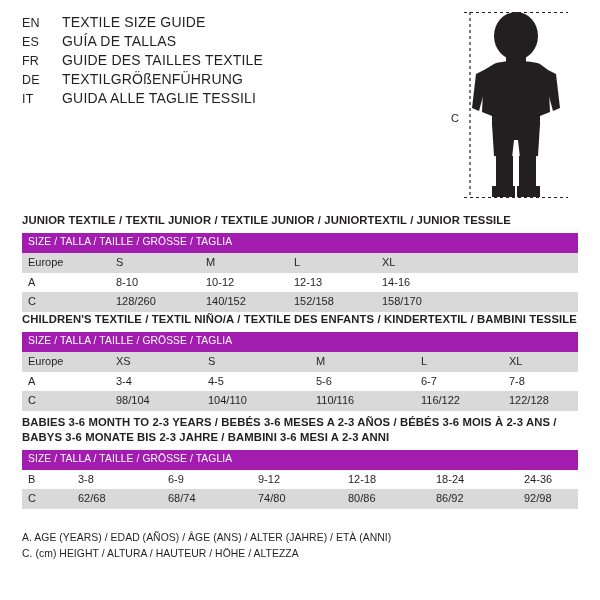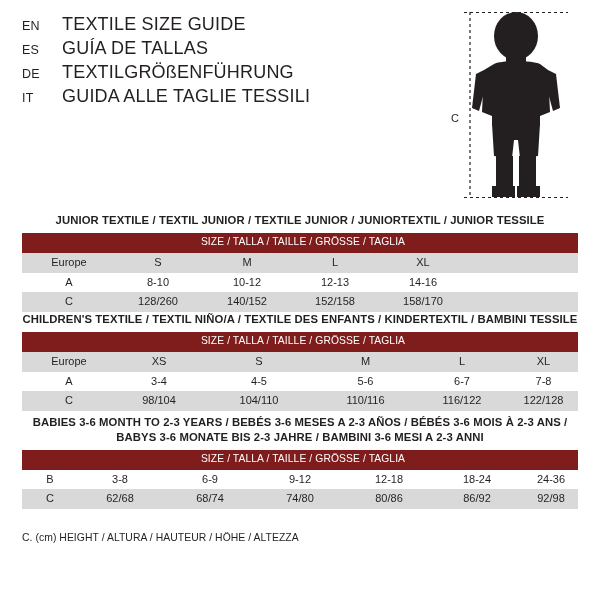--- a/index.html
+++ b/index.html
@@ -32,21 +32,21 @@
     display: flex;
     align-items: baseline;
     margin-bottom: 3px;
   }
   .lang-code {
     width: 40px;
     font-size: 12.5px;
     letter-spacing: 0.2px;
   }
   .lang-title {
-    font-size: 18px;
+    font-size: 14px;
     letter-spacing: 0.2px;
   }
 
   
   .figure-wrap {
     position: absolute;
     left: 448px;
     top: 8px;
     width: 140px;
     height: 195px;
@@ -60,41 +60,40 @@
     top: 104px;
     font-size: 11px;
     color: #231f20;
   }
 
   
   .section {
     position: absolute;
     left: 22px;
     width: 556px;
-    text-align: center;
   }
   .section-title {
     font-size: 11.3px;
     font-weight: bold;
     letter-spacing: 0.1px;
     margin-bottom: 5px;
     line-height: 1.32;
   }
   table.size-table {
     border-collapse: collapse;
     width: 100%;
     table-layout: fixed;
   }
   table.size-table td {
     font-size: 11px;
     padding: 3px 0 3px 6px;
     line-height: 1.25;
   }
   tr.head-row td {
-    background: #7f1d1d;
+    background: #a21caf;
     color: #ffffff;
     font-size: 10.3px;
     font-weight: normal;
     letter-spacing: 0.1px;
     padding: 3.5px 0 3.5px 6px;
   }
   tr.sub-row td {
     background: #d9d9d9;
     color: #231f20;
   }
@@ -121,20 +120,24 @@
 <div class="page">
 
   <div class="header">
     <div class="header-row">
       <span class="lang-code">EN</span>
       <span class="lang-title">TEXTILE SIZE GUIDE</span>
     </div>
     <div class="header-row">
       <span class="lang-code">ES</span>
       <span class="lang-title">GUÍA DE TALLAS</span>
+    </div>
+    <div class="header-row">
+      <span class="lang-code">FR</span>
+      <span class="lang-title">GUIDE DES TAILLES TEXTILE</span>
     </div>
     <div class="header-row">
       <span class="lang-code">DE</span>
       <span class="lang-title">TEXTILGRÖßENFÜHRUNG</span>
     </div>
     <div class="header-row">
       <span class="lang-code">IT</span>
       <span class="lang-title">GUIDA ALLE TAGLIE TESSILI</span>
     </div>
   </div>
@@ -289,16 +292,17 @@
           <td>74/80</td>
           <td>80/86</td>
           <td>86/92</td>
           <td>92/98</td>
         </tr>
       </tbody>
     </table>
   </div>
 
   <div class="legend">
+    <div class="legend-line">A. AGE (YEARS) / EDAD (AÑOS) / ÂGE (ANS) / ALTER (JAHRE) / ETÀ (ANNI)</div>
     <div class="legend-line">C. (cm) HEIGHT / ALTURA / HAUTEUR / HÖHE / ALTEZZA</div>
   </div>
 
 </div>
 
 </body></html>

